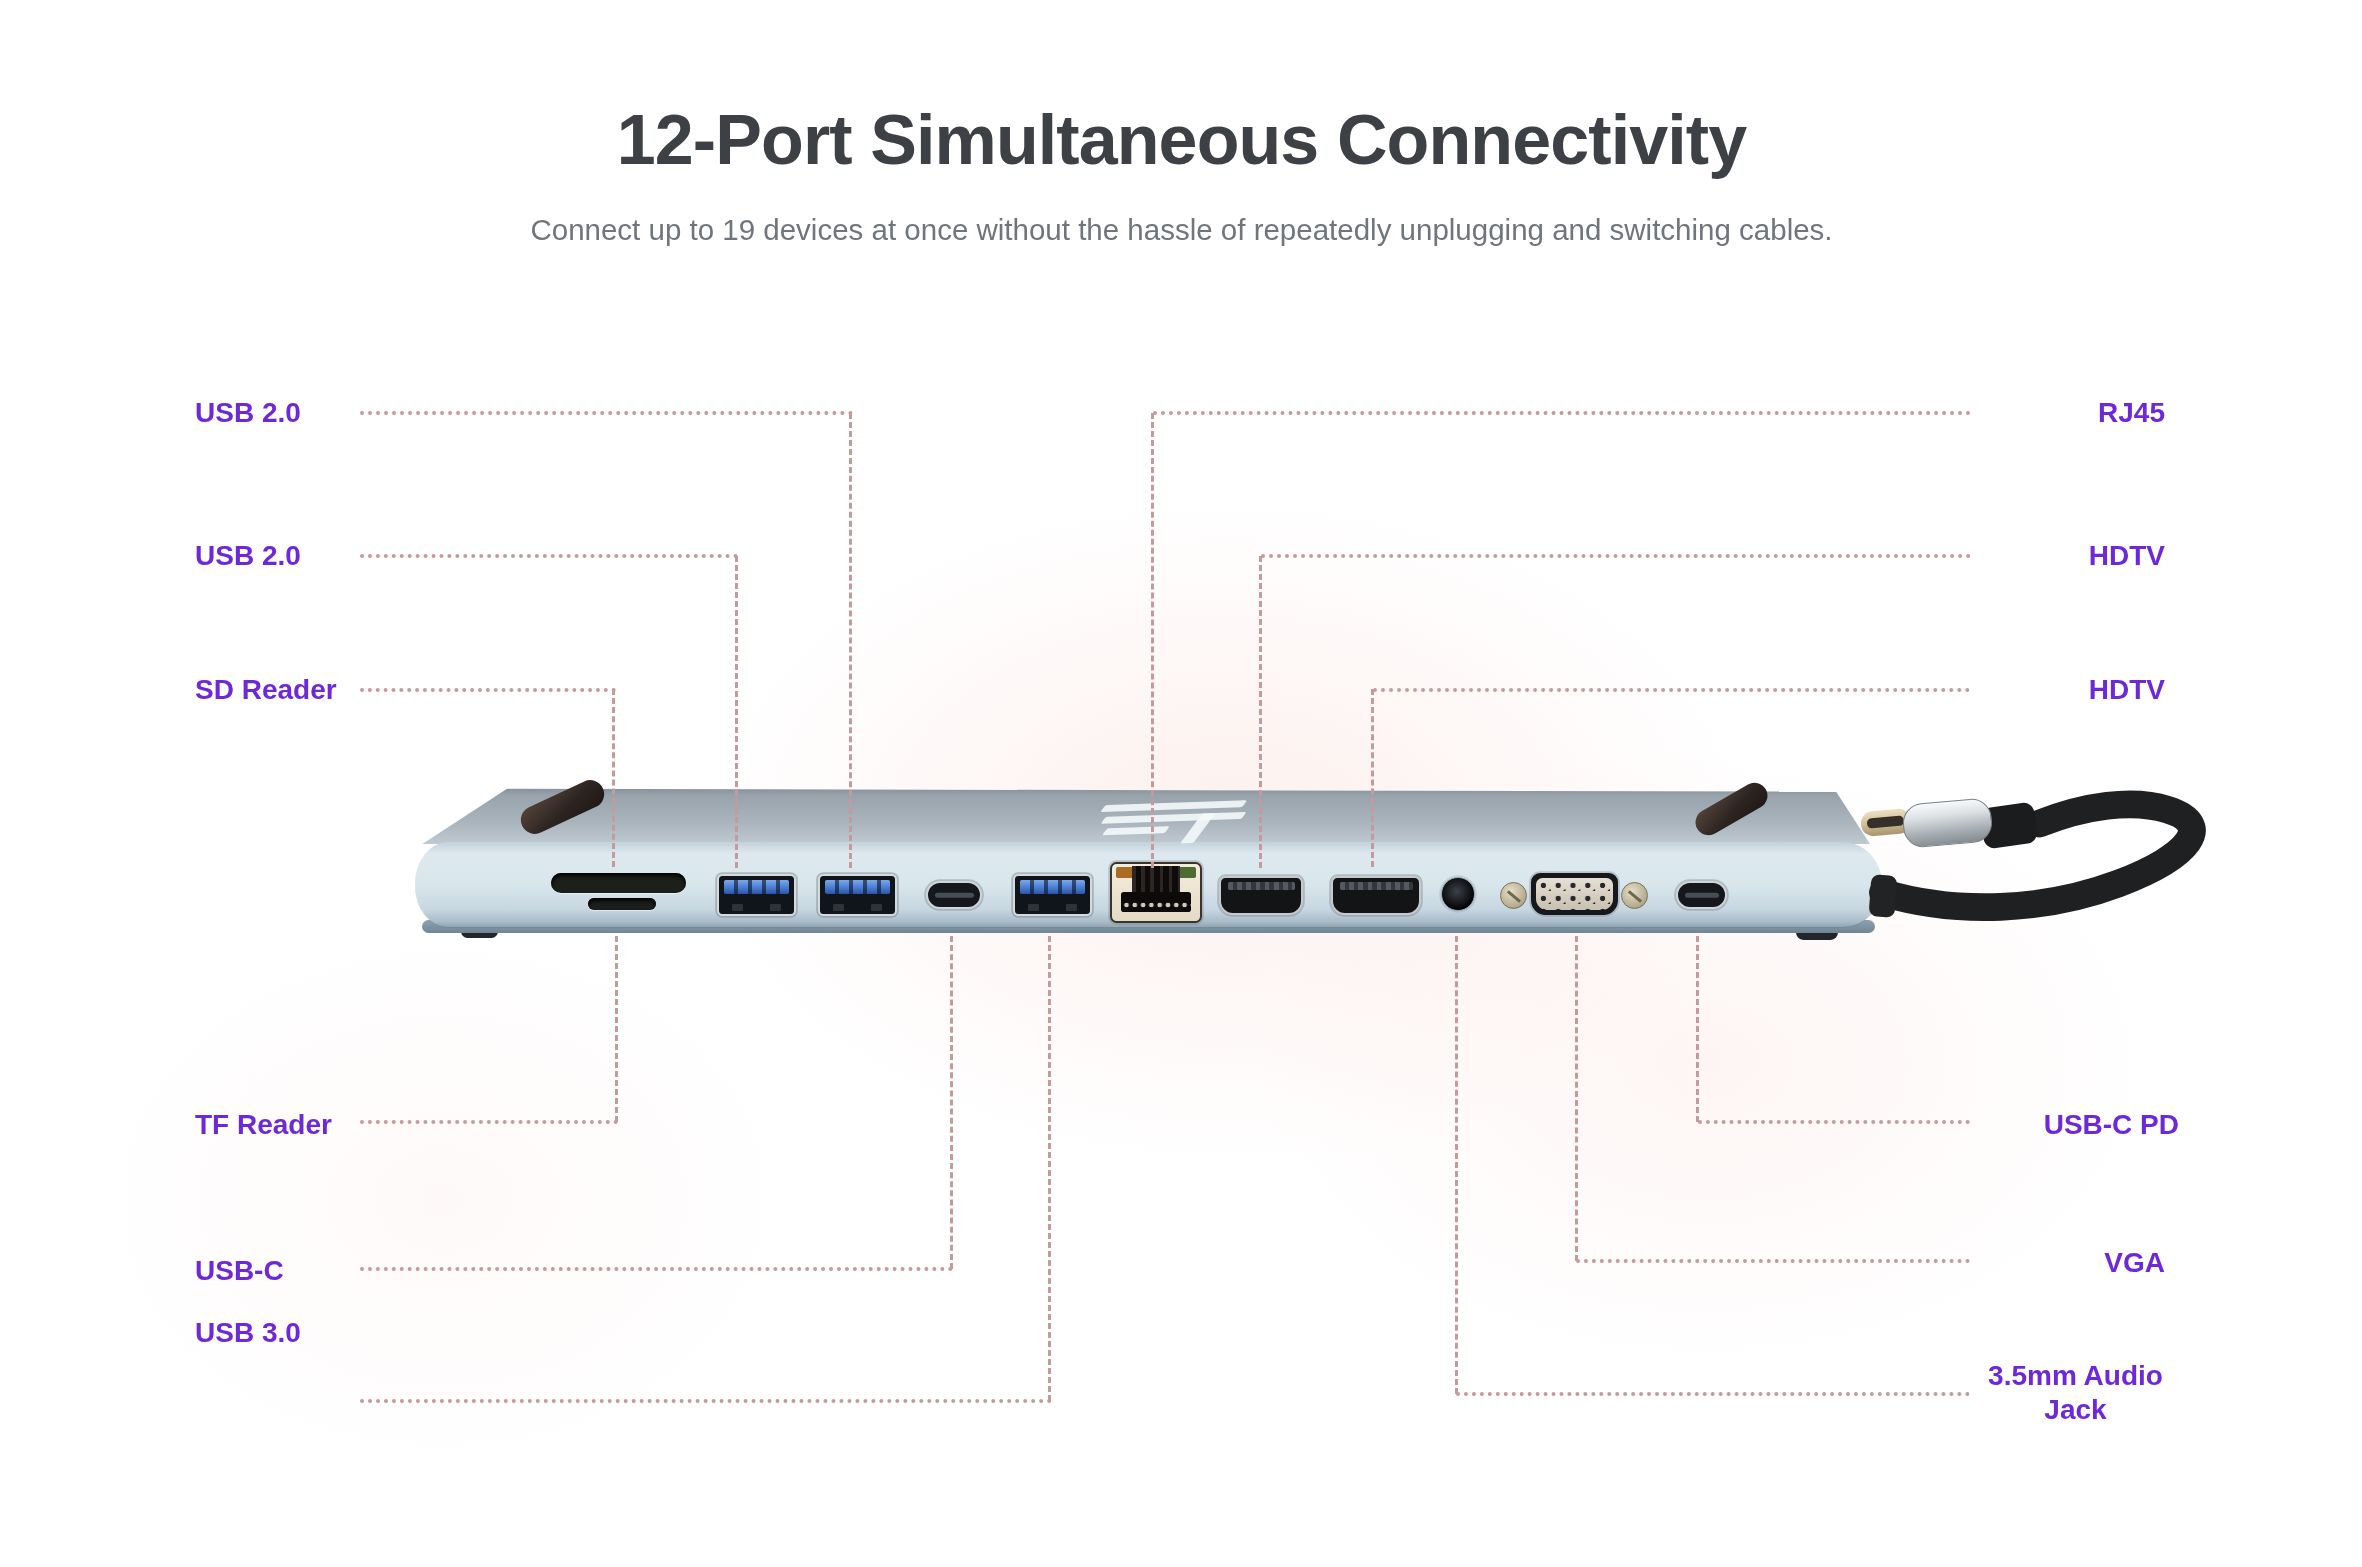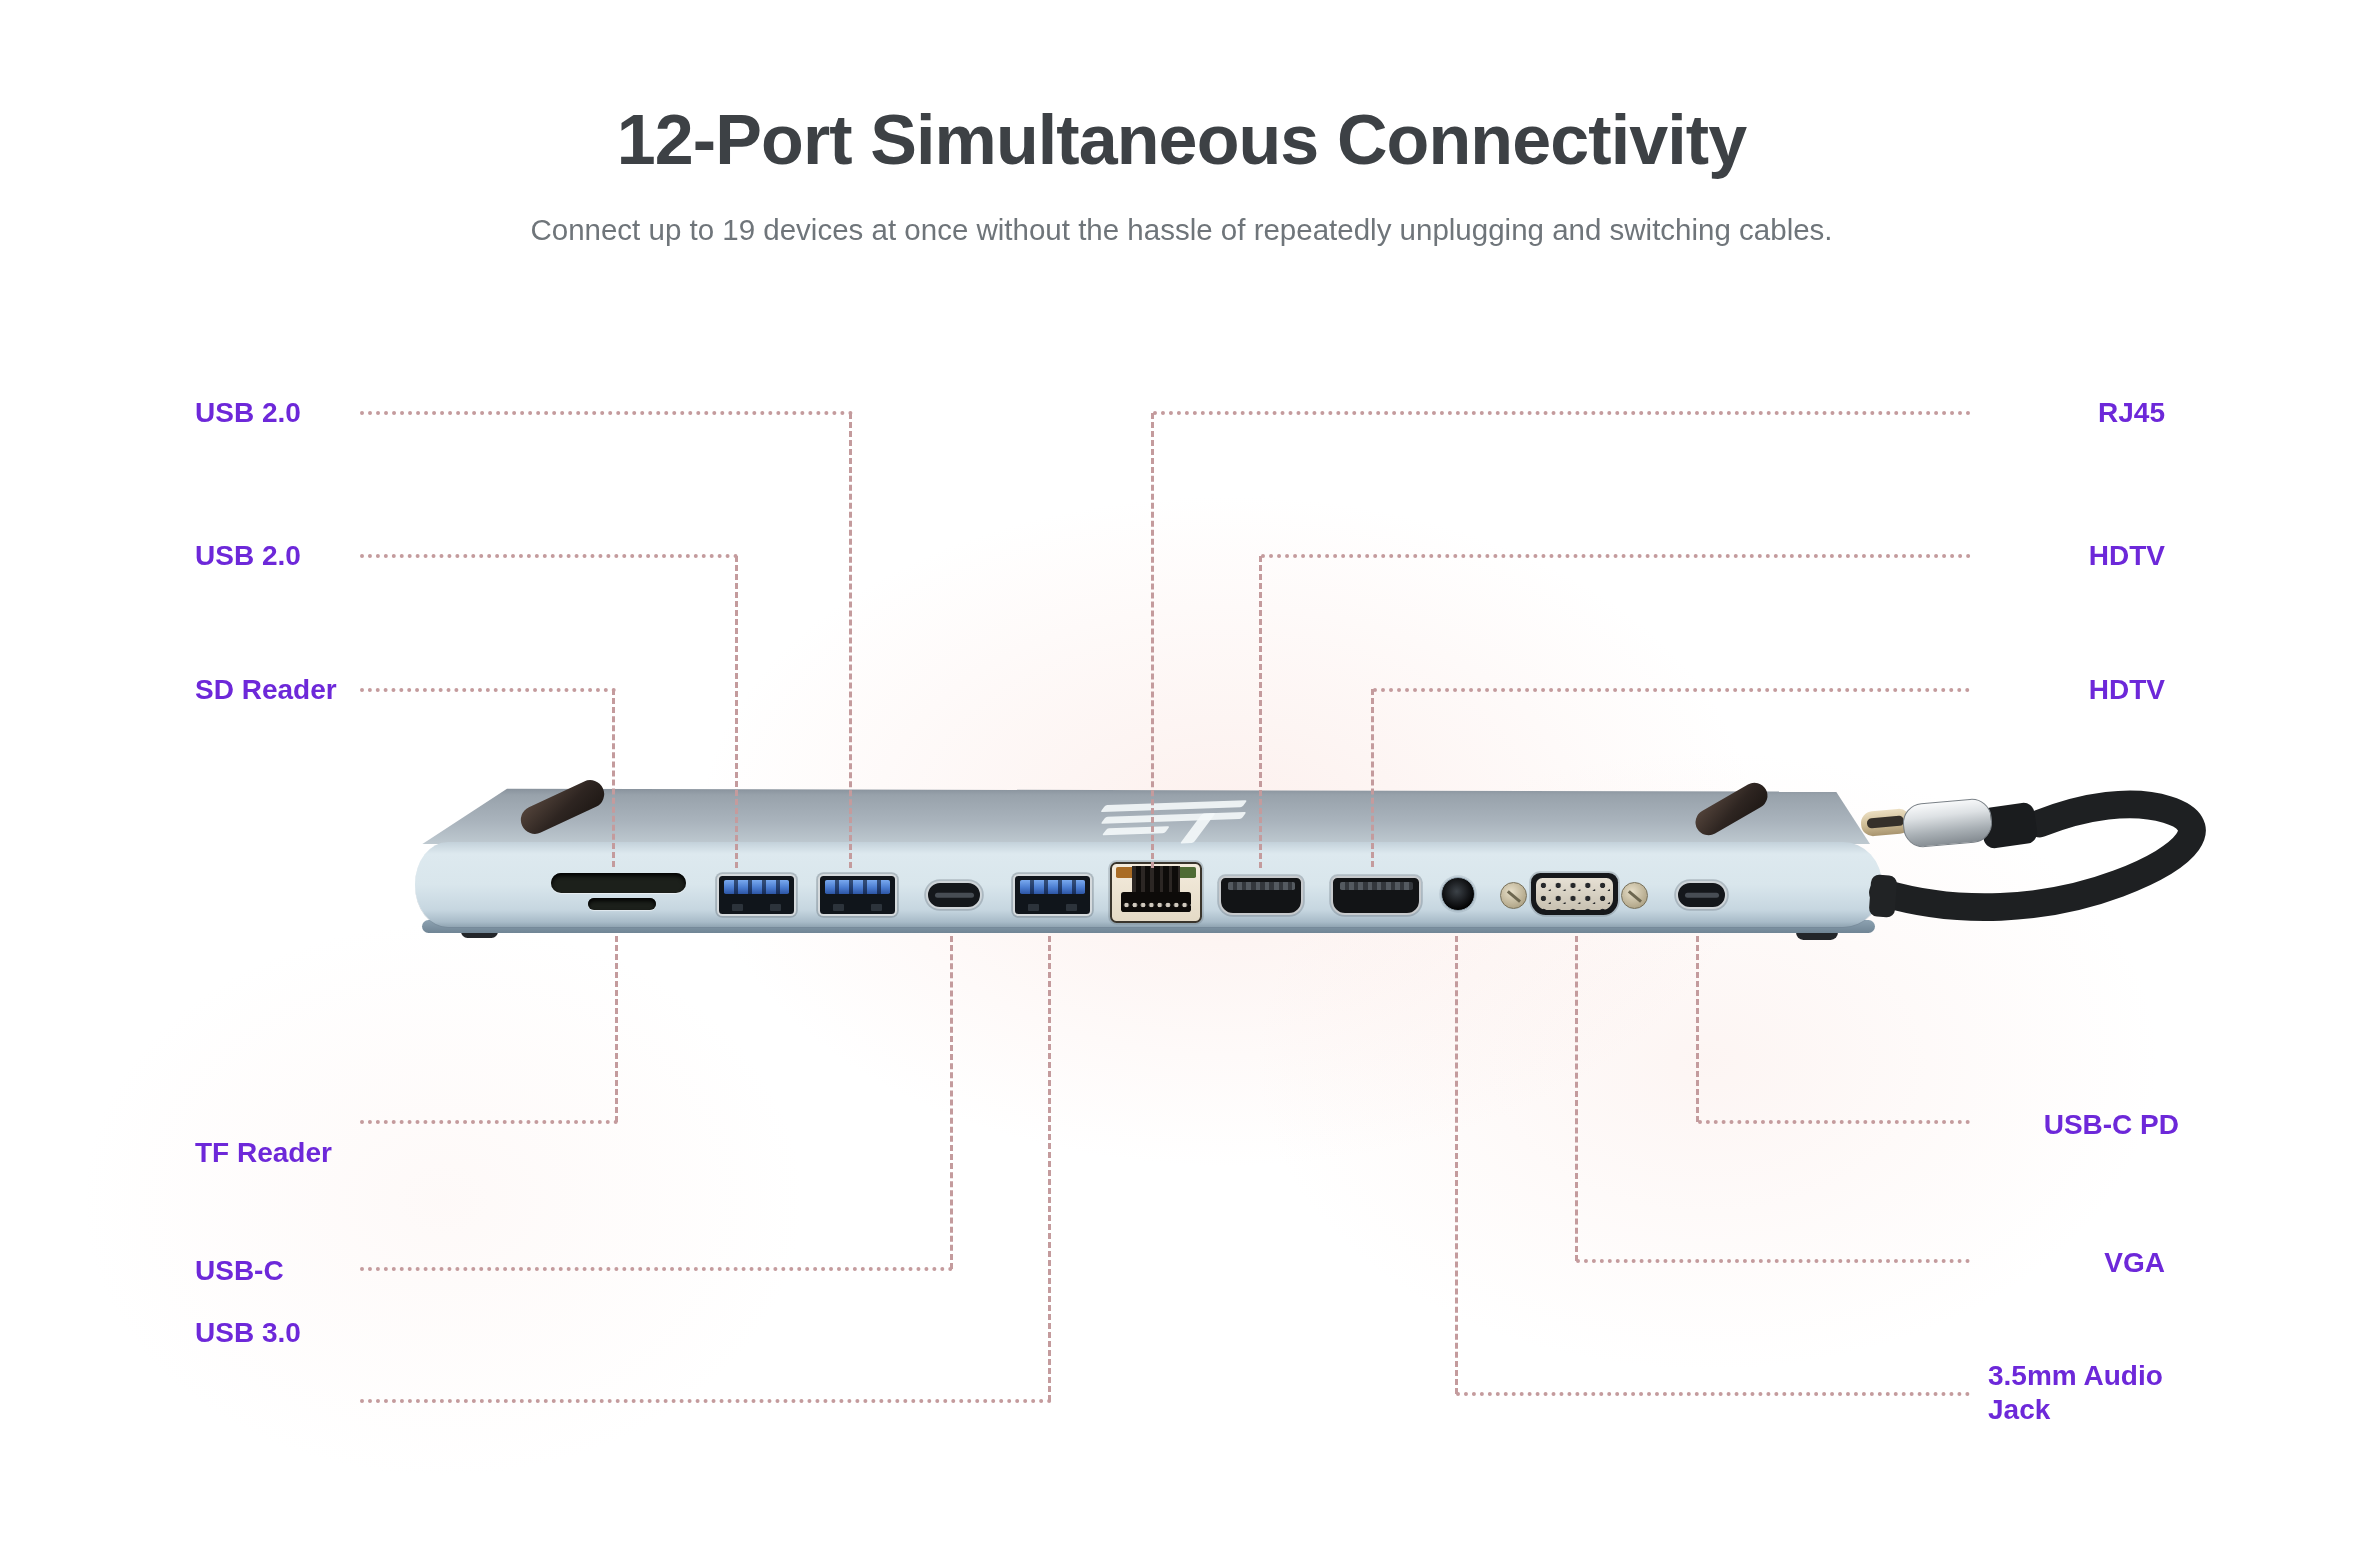--- a/index.html
+++ b/index.html
@@ -24,21 +24,21 @@
     inset:0;
     background:
       radial-gradient(ellipse 757px 480px at 1227px 831px, rgba(246,208,199,0.32), rgba(246,208,199,0) 70%),
       radial-gradient(ellipse 646px 443px at 1707px 1061px, rgba(246,214,206,0.24), rgba(246,214,206,0) 70%),
       radial-gradient(ellipse 517px 397px at 443px 1200px, rgba(247,219,212,0.16), rgba(247,219,212,0) 70%);
   }
   
   .plabel{
     font-size:28px;font-weight:700;color:#6d28d9;line-height:34px;white-space:nowrap;z-index:6;
   }
-  .plabel.right{text-align:left;}
+  .plabel.right{text-align:center;}
   .plabel.wrap{white-space:normal;width:175px;}
   .hline{height:0;border-top:4.6px dotted #c49b9d;z-index:5;}
   .vline{width:0;border-left:3.7px dashed #c49b9d;z-index:5;}
   
   .device{left:415px;top:787px;width:1467px;height:162px;z-index:2;}
   .dev-top{
     left:0;top:0;width:1467px;height:57px;
     clip-path:polygon(92px 1.8px, 1421px 4.6px, 1455px 57px, 7.4px 57px);
     background:linear-gradient(180deg,#848e98 0%,#98a2ab 14%,#aab4bd 62%,#bec9d0 100%);
   }
@@ -144,21 +144,21 @@
 <body>
 
 <div class="abs blush"></div>
 
 <div class="abs title">12-Port Simultaneous Connectivity</div>
 <div class="abs subtitle">Connect up to 19 devices at once without the hassle of repeatedly unplugging and switching cables.</div>
 
 <div class="abs plabel" style="left:195px;top:396px;">USB 2.0</div>
 <div class="abs plabel" style="left:195px;top:539px;">USB 2.0</div>
 <div class="abs plabel" style="left:195px;top:673px;">SD Reader</div>
-<div class="abs plabel" style="left:195px;top:1108px;margin-top:28px;">TF Reader</div>
+<div class="abs plabel" style="left:195px;top:1108px;">TF Reader</div>
 <div class="abs plabel" style="left:195px;top:1254px;">USB-C</div>
 <div class="abs plabel" style="left:195px;top:1316px;">USB 3.0</div>
 
 <div class="abs plabel right" style="right:198px;top:396px;">RJ45</div>
 <div class="abs plabel right" style="right:198px;top:539px;">HDTV</div>
 <div class="abs plabel right" style="right:198px;top:673px;">HDTV</div>
 <div class="abs plabel right" style="right:184px;top:1108px;">USB-C PD</div>
 <div class="abs plabel right" style="right:198px;top:1246px;">VGA</div>
 <div class="abs plabel right wrap" style="right:200px;top:1359px;">3.5mm Audio Jack</div>
 

